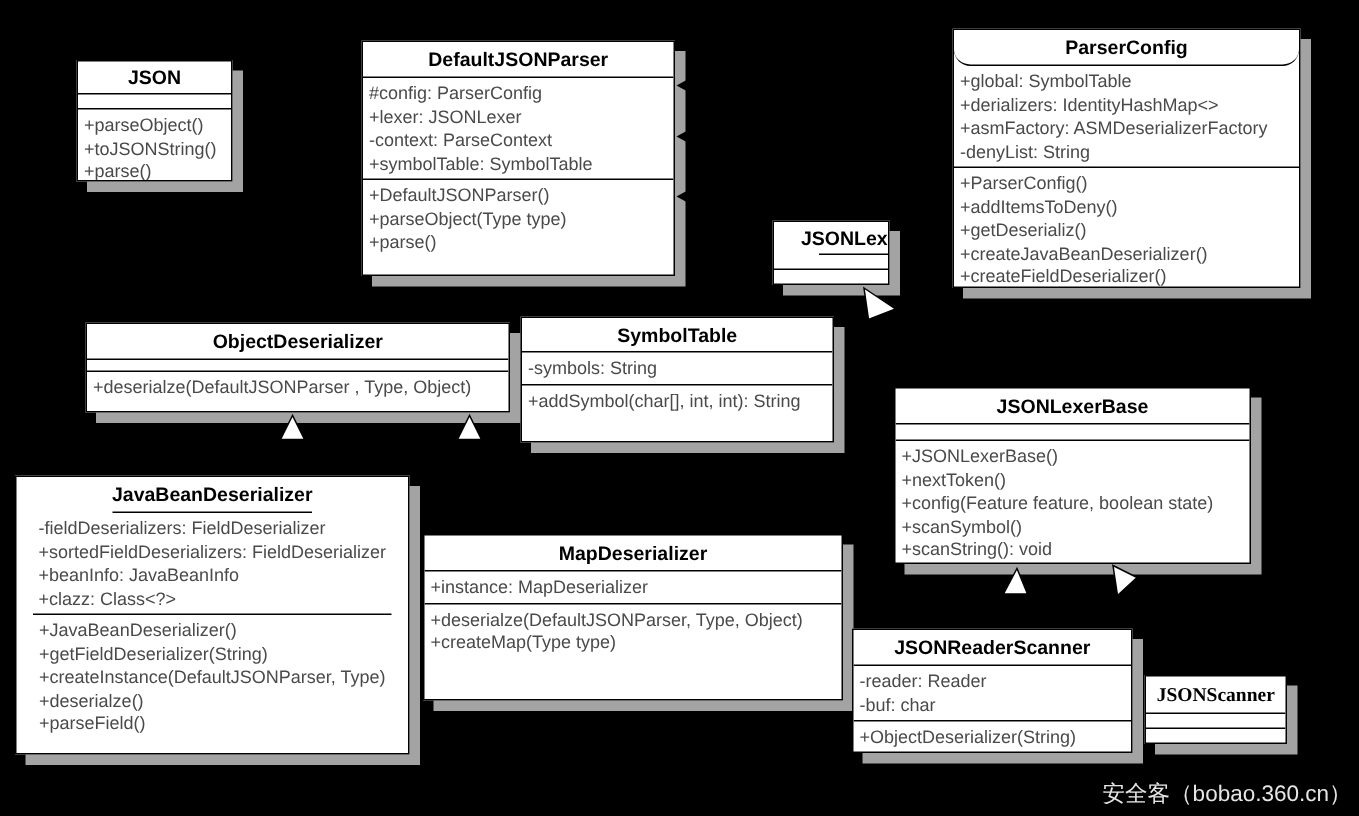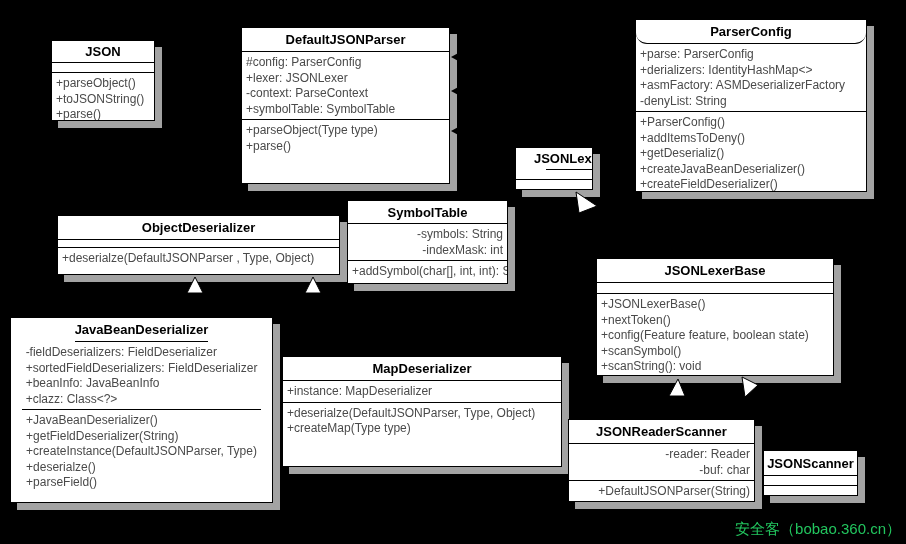--- a/index.html
+++ b/index.html
@@ -72,21 +72,21 @@
     stroke-width: 1;
   }
   #overlay polygon.association {
     fill: #000000;
     stroke: none;
   }
   .watermark {
     position: absolute;
     right: 5px;
     bottom: 5px;
-    color: #22c55e;
+    color: #e5e5e5;
     font-size: 15px;
     z-index: 20;
     white-space: nowrap;
   }
 </style>
 </head>
 <body>
 
 <div id="canvas">
   <div id="classes">
@@ -101,28 +101,29 @@
       </div>
       <div class="uml-class" style="left: 241px; top: 27px; width: 209px; height: 157px;">
         <div class="uml-title" style="height: 23px;">DefaultJSONParser</div>
         <div class="compartment">
           <div class="member">#config: ParserConfig</div>
           <div class="member">+lexer: JSONLexer</div>
           <div class="member">-context: ParseContext</div>
           <div class="member">+symbolTable: SymbolTable</div>
         </div>
         <div class="compartment methods">
+          <div class="member">+DefaultJSONParser()</div>
           <div class="member">+parseObject(Type type)</div>
           <div class="member">+parse()</div>
         </div>
       </div>
       <div class="uml-class" style="left: 635px; top: 19px; width: 232px; height: 173px;">
         <div class="uml-title" style="height: 23px; border-radius: 11px;">ParserConfig</div>
         <div class="compartment">
-          <div class="member">+parse: ParserConfig</div>
+          <div class="member">+global: SymbolTable</div>
           <div class="member">+derializers: IdentityHashMap&lt;&gt;</div>
           <div class="member">+asmFactory: ASMDeserializerFactory</div>
           <div class="member">-denyList: String</div>
         </div>
         <div class="compartment methods">
           <div class="member">+ParserConfig()</div>
           <div class="member">+addItemsToDeny()</div>
           <div class="member">+getDeserializ()</div>
           <div class="member">+createJavaBeanDeserializer()</div>
           <div class="member">+createFieldDeserializer()</div>
@@ -133,25 +134,24 @@
         <div class="compartment empty-strip" style="height: 10px;"></div>
         <div class="compartment methods empty-strip"></div>
       </div>
       <div class="uml-class" style="left: 57px; top: 215px; width: 283px; height: 60px;">
         <div class="uml-title" style="height: 23px;">ObjectDeserializer</div>
         <div class="compartment empty-strip" style="height: 8px;"></div>
         <div class="compartment methods">
           <div class="member">+deserialze(DefaultJSONParser , Type, Object)</div>
         </div>
       </div>
-      <div class="uml-class" style="left: 347px; top: 200px; width: 161px; height: 84px; text-align: right;">
+      <div class="uml-class" style="left: 347px; top: 211px; width: 209px; height: 84px;">
         <div class="uml-title" style="height: 22px;">SymbolTable</div>
         <div class="compartment">
           <div class="member">-symbols: String</div>
-          <div class="member">-indexMask: int</div>
         </div>
         <div class="compartment methods">
           <div class="member">+addSymbol(char[], int, int): String</div>
         </div>
       </div>
       <div class="uml-class" style="left: 596px; top: 258px; width: 238px; height: 118px;">
         <div class="uml-title" style="height: 23px;">JSONLexerBase</div>
         <div class="compartment empty-strip" style="height: 11px;"></div>
         <div class="compartment methods">
           <div class="member">+JSONLexerBase()</div>
@@ -180,32 +180,32 @@
       <div class="uml-class" style="left: 282px; top: 356px; width: 280px; height: 111px;">
         <div class="uml-title" style="height: 23px;">MapDeserializer</div>
         <div class="compartment">
           <div class="member">+instance: MapDeserializer</div>
         </div>
         <div class="compartment methods">
           <div class="member">+deserialze(DefaultJSONParser, Type, Object)</div>
           <div class="member">+createMap(Type type)</div>
         </div>
       </div>
-      <div class="uml-class" style="left: 568px; top: 419px; width: 187px; height: 83px; text-align: right;">
+      <div class="uml-class" style="left: 568px; top: 419px; width: 187px; height: 83px;">
         <div class="uml-title" style="height: 23px;">JSONReaderScanner</div>
         <div class="compartment">
           <div class="member">-reader: Reader</div>
           <div class="member">-buf: char</div>
         </div>
         <div class="compartment methods">
-          <div class="member">+DefaultJSONParser(String)</div>
+          <div class="member">+ObjectDeserializer(String)</div>
         </div>
       </div>
       <div class="uml-class" style="left: 763px; top: 450px; width: 95px; height: 46px;">
-        <div class="uml-title" style="height: 24px;">JSONScanner</div>
+        <div class="uml-title" style="height: 24px; font-family: Liberation Serif, serif;">JSONScanner</div>
         <div class="compartment empty-strip" style="height: 10px;"></div>
         <div class="compartment methods empty-strip"></div>
       </div>
     </div>
   <svg id="overlay" viewBox="0 0 906 544">
       <polygon points="195,277 187,293 203,293" class="generalization"></polygon>
       <polygon points="313,277 305,293 321,293" class="generalization"></polygon>
       <polygon points="576,192 597,206 579,213" class="generalization"></polygon>
       <polygon points="678,379 669,396 685,396" class="generalization"></polygon>
       <polygon points="742,377 758,385 745,397" class="generalization"></polygon>

